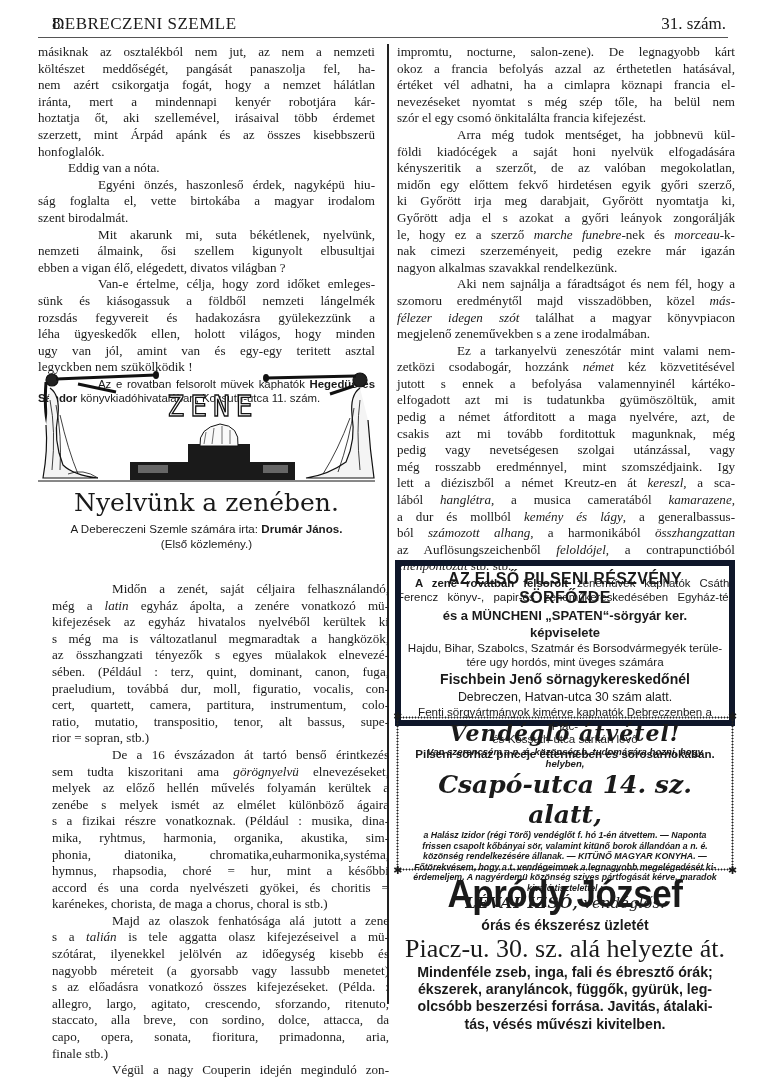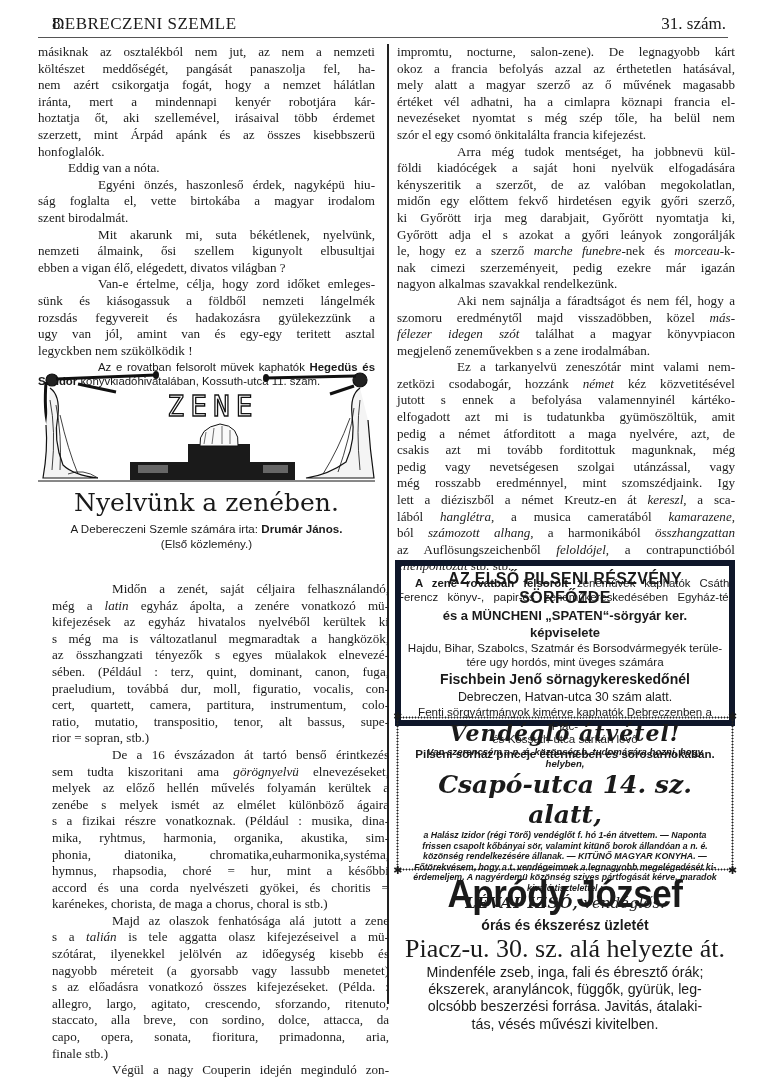--- a/index.html
+++ b/index.html
@@ -51,21 +51,21 @@
   .ad2 .h2 { font-family: "DejaVu Serif", serif; font-style: italic; font-size: 25px; line-height: 30px; font-weight: bold; }
   .ad2 .t { font-family: "Liberation Sans", sans-serif; font-style: italic; font-weight: bold; font-size: 8.8px; line-height: 10.6px; text-align: justify; text-align-last: center; }
   .ad2 .sig { font-family: "DejaVu Serif", serif; font-size: 15px; line-height: 18px; }
   .ad2 .sig .nm { font-weight: bold; font-style: italic; letter-spacing: 1px; }
   .ad2 .sig .rl { font-style: italic; }
 
   .ad3 { position: absolute; left: 396px; top: 872px; width: 338px; text-align: center; }
   .ad3 .h1 { font-family: "Liberation Sans", sans-serif; font-weight: 900; font-size: 38px; line-height: 44px; transform: scaleX(0.92); letter-spacing: -0.5px; }
   .ad3 .s1 { font-family: "Liberation Sans", sans-serif; font-weight: bold; font-size: 14px; line-height: 18px; }
   .ad3 .h2 { font-family: "Liberation Serif", serif; font-size: 26px; line-height: 30px; }
-  .ad3 .t { font-family: "Liberation Sans", sans-serif; font-weight: normal; font-size: 14.2px; line-height: 17.2px; text-align: justify; text-align-last: center; }
+  .ad3 .t { font-family: "Liberation Sans", sans-serif; font-weight: bold; font-size: 14.2px; line-height: 17.2px; text-align: justify; text-align-last: center; }
 </style>
 </head>
 <body>
 
 <div class="header">
   <span class="pg">8.</span>
   <span class="title">DEBRECZENI SZEMLE</span>
   <span class="num">31. szám.</span>
 </div>
 <div class="header-rule"></div>
@@ -89,20 +89,21 @@
     </p>
   <p>
       <span class="line ind">Mit akarunk mi, suta békétlenek, nyelvünk,</span>
       <span class="line">nemzeti álmaink, ősi szellem kigunyolt elbusultjai</span>
       <span class="line last">ebben a vigan élő, elégedett, divatos világban ?</span>
     </p>
   <p>
       <span class="line ind">Van-e értelme, célja, hogy zord időket emleges-</span>
       <span class="line">sünk és kiásogassuk a földből nemzeti lángelmék</span>
       <span class="line">rozsdás fegyvereit és hadakozásra gyülekezzünk a</span>
+      <span class="line">léha ügyeskedők ellen, holott világos, hogy minden</span>
       <span class="line">ugy van jól, amint van és egy-egy teritett asztal</span>
       <span class="line last">legyckben nem szükölködik !</span>
     </p>
   <p class="note" style="text-align:justify;text-indent:60px;margin-top:1px;"><span>Az e rovatban felsorolt müvek kaphatók </span><b>Hegedüs és</b> <b>Sándor</b><span> könyvkiadóhivatalában, Kossuth-utca 11. szám.</span></p>
 </div>
 
 <div class="banner">
   <svg viewBox="0 0 337 112">
 
     <g stroke="#111" fill="none" stroke-width="1.2">
@@ -180,21 +181,20 @@
       <span class="line ind">Végül a nagy Couperin idején meginduló zon-</span>
       <span class="line">goraművészet s a francia földön született operettek</span>
       <span class="line">hatása alatt a <i>francia</i> sem késett beszőni nyelvét a</span>
     </p>
 </div>
 
 <div class="col right">
   <p>
       <span class="line">impromtu, nocturne, salon-zene). De legnagyobb kárt</span>
       <span class="line">okoz a francia befolyás azzal az érthetetlen hatásával,</span>
-      <span class="line">mely alatt a magyar szerző az ő művének magasabb</span>
       <span class="line">értéket vél adhatni, ha a cimlapra köznapi francia el-</span>
       <span class="line">nevezéseket nyomtat s még szép tőle, ha belül nem</span>
       <span class="line last">szór el egy csomó önkitalálta francia kifejezést.</span>
     </p>
   <p>
       <span class="line ind">Arra még tudok mentséget, ha jobbnevü kül-</span>
       <span class="line">földi kiadócégek a saját honi nyelvük elfogadására</span>
       <span class="line">kényszeritik a szerzőt, de az valóban megokolatlan,</span>
       <span class="line">midőn egy előttem fekvő hirdetésen egyik győri szerző,</span>
       <span class="line">ki Győrött irja meg darabjait, Győrött nyomtatja ki,</span>
@@ -213,20 +213,21 @@
       <span class="line ind">Ez a tarkanyelvü zeneszótár mint valami nem-</span>
       <span class="line">zetközi csodabogár, hozzánk <i>német</i> kéz közvetitésével</span>
       <span class="line">jutott s ennek a befolyása valamennyinél kártéko-</span>
       <span class="line">elfogadott azt mi is tudatunkba gyümöszöltük, amit</span>
       <span class="line">pedig a német átforditott a maga nyelvére, azt, de</span>
       <span class="line">csakis azt mi tovább forditottuk magunknak, még</span>
       <span class="line">pedig vagy nevetségesen szolgai utánzással, vagy</span>
       <span class="line">még rosszabb eredménnyel, mint szomszédjaink. Igy</span>
       <span class="line">lett a diéziszből a német Kreutz-en át <i>kereszl</i>, a sca-</span>
       <span class="line">lából <i>hanglétra</i>, a musica cameratából <i>kamarazene</i>,</span>
+      <span class="line">a dur és mollból <i>kemény és lágy</i>, a generalbassus-</span>
       <span class="line">ból <i>számozott alhang</i>, a harmonikából <i>összhangzattan</i></span>
       <span class="line">az Auflösungszeichenből <i>feloldójel</i>, a contrapunctióból</span>
       <span class="line last"><i>ellenpontozat</i> stb. stb.</span>
     </p>
   <p class="note" style="margin-top:1px;">
     <span class="line" style="padding-left:18px;"><b>A zene rovatban felsorolt</b><span> zeneművek kaphatók Csáthy</span></span>
     <span class="line">Ferencz könyv-, papir-és zeneműkereskedésében Egyház-tér.</span>
   </p>
 </div>
 

